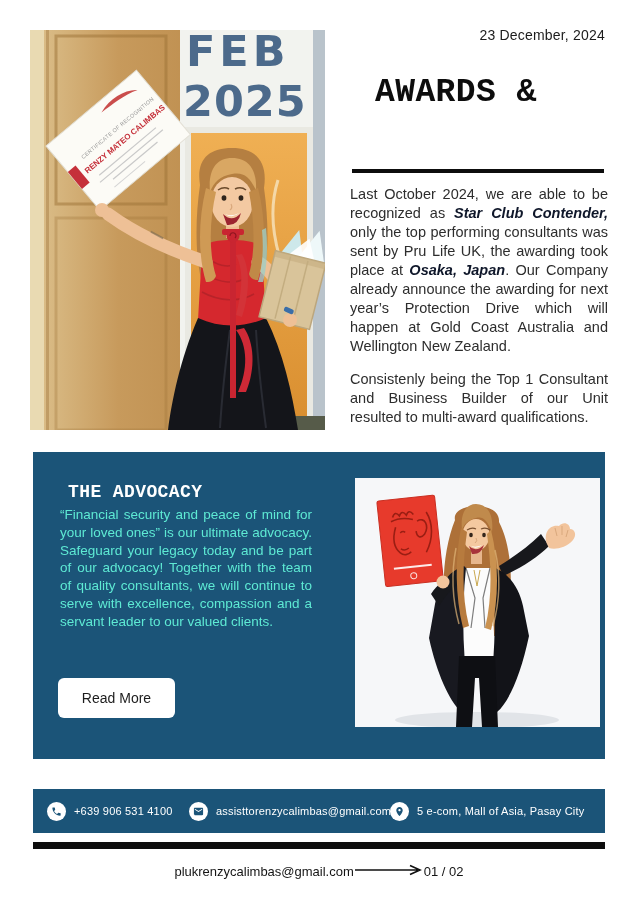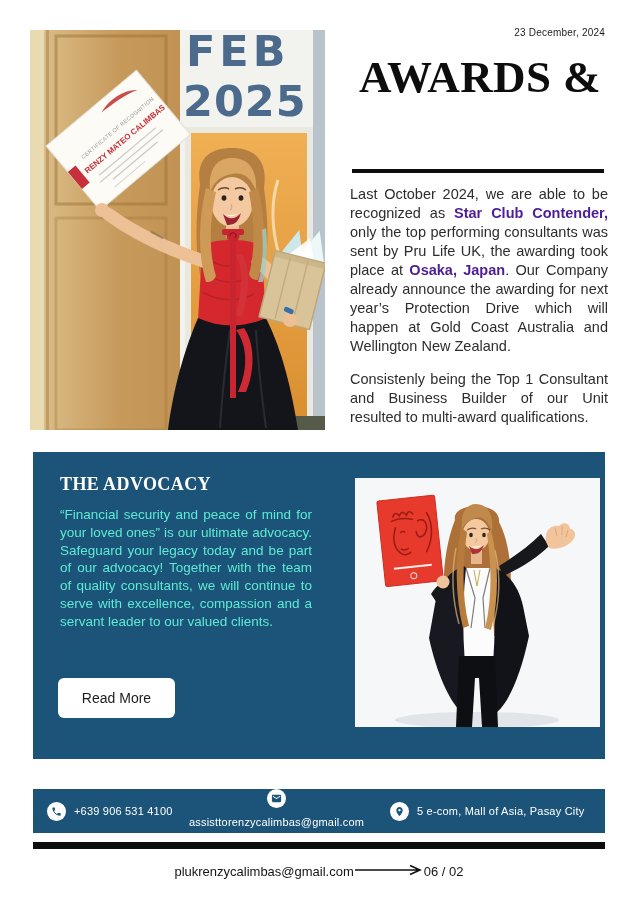--- a/index.html
+++ b/index.html
@@ -6,47 +6,47 @@
   html,body { margin:0; padding:0; background:#ffffff; }
   .page {
     position:relative; width:640px; height:905px; margin:0 auto;
     background:#ffffff; font-family:"Liberation Sans", sans-serif; overflow:hidden;padding-left:12px;
   }
   
   .hero-photo { position:absolute; left:30px; top:30px; width:295px; height:400px; }
   .hero-photo svg, .advocacy-photo svg { display:block; width:100%; height:100%; }
   
   .date { position:absolute; left:350px; top:27px; width:255px; text-align:right;
-          font-size:10px; color:#1c1c1c; letter-spacing:.2px; }
-  .title { position:absolute; left:359px; top:52px; width:252px; margin:0;
-           font-family:Liberation Serif, serif; font-weight:800; font-size:45px;
+          font-size:14px; color:#1c1c1c; letter-spacing:.2px; }
+  .title { position:absolute; left:359px; top:52px; width:252px; margin:16px;
+           font-family:Liberation Mono, monospace; font-weight:800; font-size:33px;
            line-height:50px; color:#0d0d0d; letter-spacing:.4px; }
   .title span { display:block; }
   .rule { position:absolute; left:352px; top:169px; width:252px; height:4px; background:#0d0d0d; }
   .article { position:absolute; left:350px; top:185px; width:258px; font-size:14.5px;
              line-height:19px; color:#2d2d2d; text-align:justify; }
   .article p { margin:0 0 14px 0; }
-  .article b { font-weight:700; color:#4c1d95; }
+  .article b { font-style:italic; font-weight:700; color:#0f172a; }
   
   .advocacy { position:absolute; left:33px; top:452px; width:572px; height:307px; background:#1B5478; }
-  .advocacy-heading { position:absolute; left:27px; top:22px; margin:0; font-size:18px;
+  .advocacy-heading { position:absolute; left:27px; top:22px; margin:8px; font-size:18px;
             font-weight:700; color:#ffffff; letter-spacing:.4px;
-            font-family:Liberation Serif, serif; }
+            font-family:Liberation Mono, monospace; }
   .advocacy-body { position:absolute; left:27px; top:54px; width:252px; margin:0;
             font-size:13.5px; line-height:17.8px; color:#5eead4; text-align:justify; }
   .read-more { position:absolute; left:25px; top:226px; width:117px; height:40px;
             background:#ffffff; border:none; border-radius:6px; font-size:14px;
             color:#1c1c1c; font-family:"Liberation Sans", sans-serif; cursor:pointer; }
   .advocacy-photo { position:absolute; left:322px; top:26px; width:245px; height:249px;
             background:#f5f6f8; }
   
   .contact-bar { position:absolute; left:33px; top:789px; width:572px; height:44px; background:#1B5478; }
   .contact-item { position:absolute; top:0; height:44px; display:flex; align-items:center;
             gap:8px; color:#ffffff; font-size:11px; letter-spacing:.2px; }
-  .contact-item.c1 { left:14px; } .contact-item.c2 { left:156px;flex-direction:column; } .contact-item.c3 { left:357px; }
+  .contact-item.c1 { left:14px; } .contact-item.c2 { left:156px; } .contact-item.c3 { left:357px; }
   .cicon { width:19px; height:19px; border-radius:50%; background:#ffffff; flex:0 0 19px;
             display:flex; align-items:center; justify-content:center; }
   .cicon svg { width:11px; height:11px; display:block; }
   
   .footer-rule { position:absolute; left:33px; top:842px; width:572px; height:7px; background:#0d0d0d; }
   .footer { position:absolute; left:33px; top:858px; width:572px; height:26px;
             display:flex; align-items:center; justify-content:center;
             font-size:13px; color:#141414; }
   .arrow-wrap { flex:0 0 auto; }
 </style>
@@ -250,16 +250,16 @@
   </div>
 
   <div class="footer-rule"></div>
   <div class="footer">
     <span>plukrenzycalimbas@gmail.com</span>
     <span class="arrow-wrap">
       <svg width="70" height="12" viewBox="0 0 70 12">
           <path d="M1 6 H64 M56 1.5 L66 6 L56 10.5" stroke="#111111" stroke-width="1.6" fill="none"></path>
         </svg>
     </span>
-    <span>06 / 02</span>
+    <span>01 / 02</span>
   </div>
 
 </div>
 
 </body></html>

